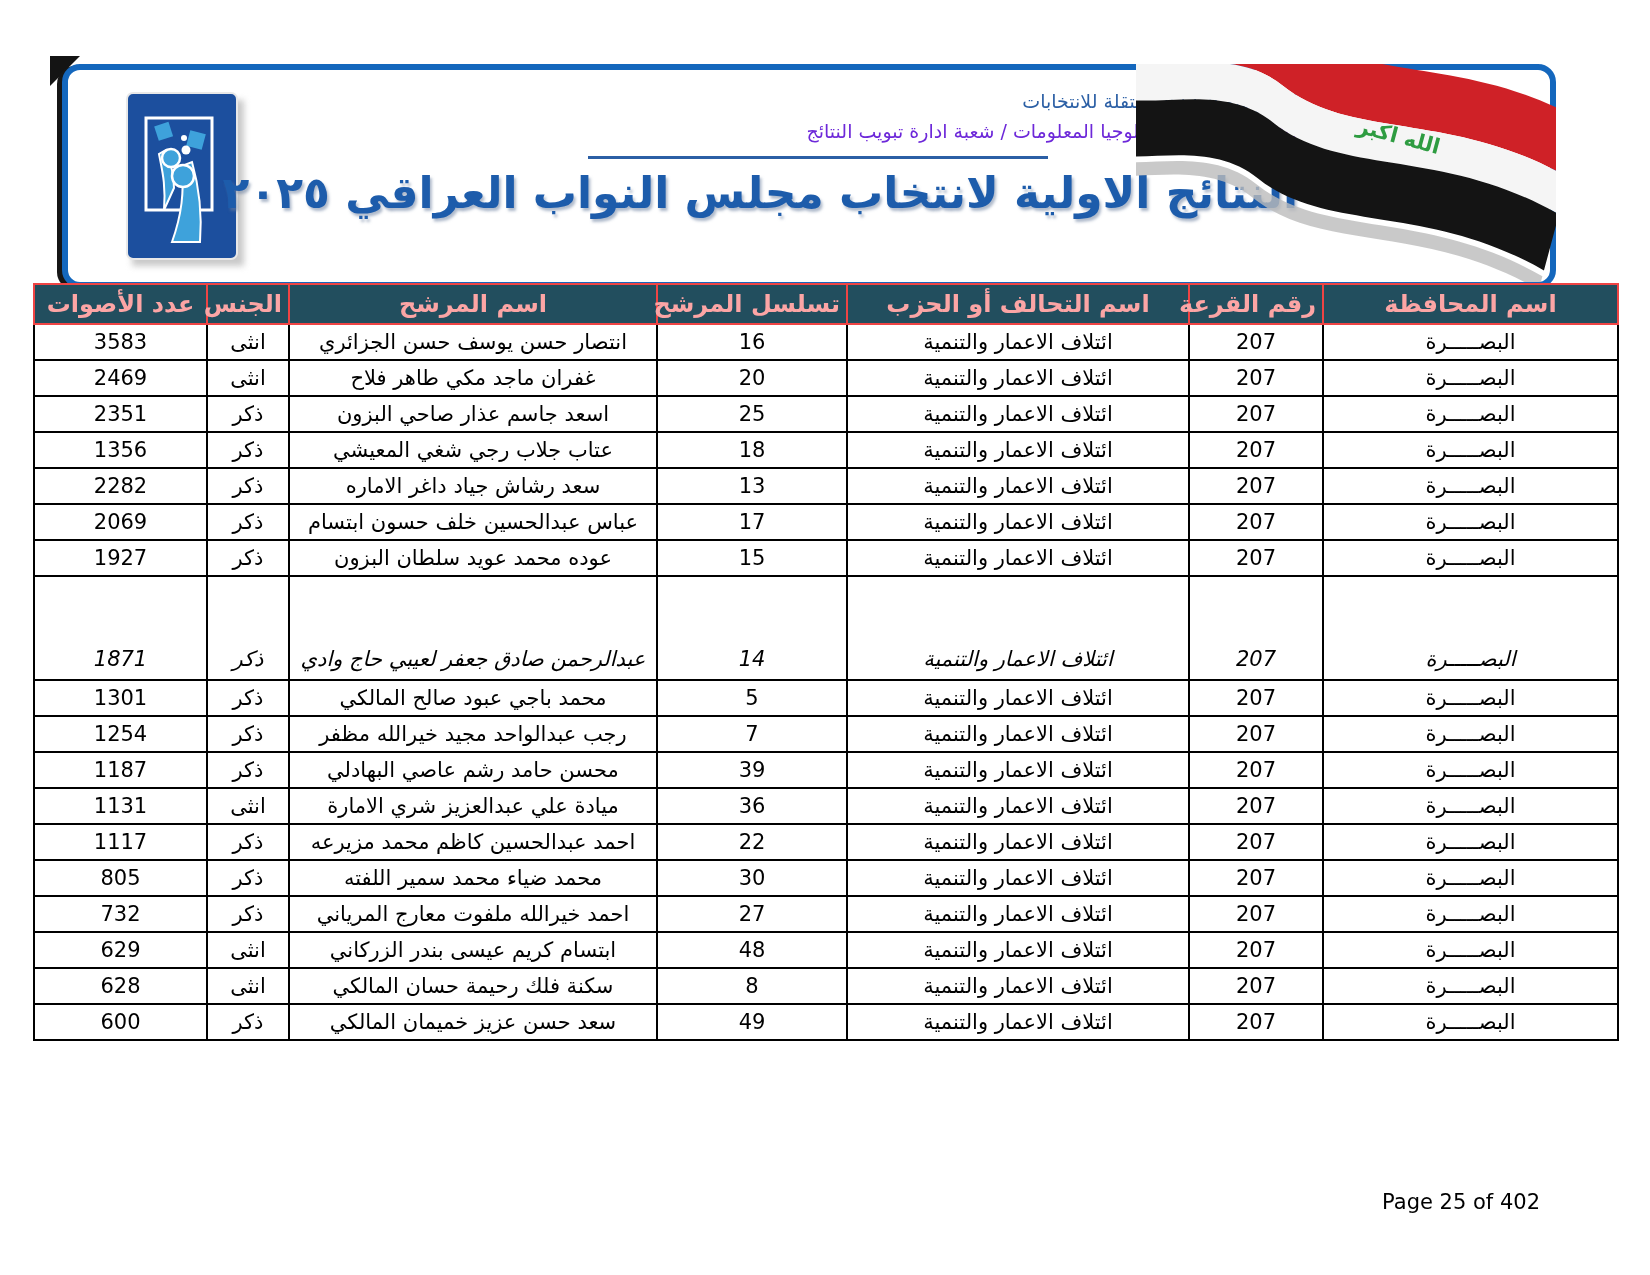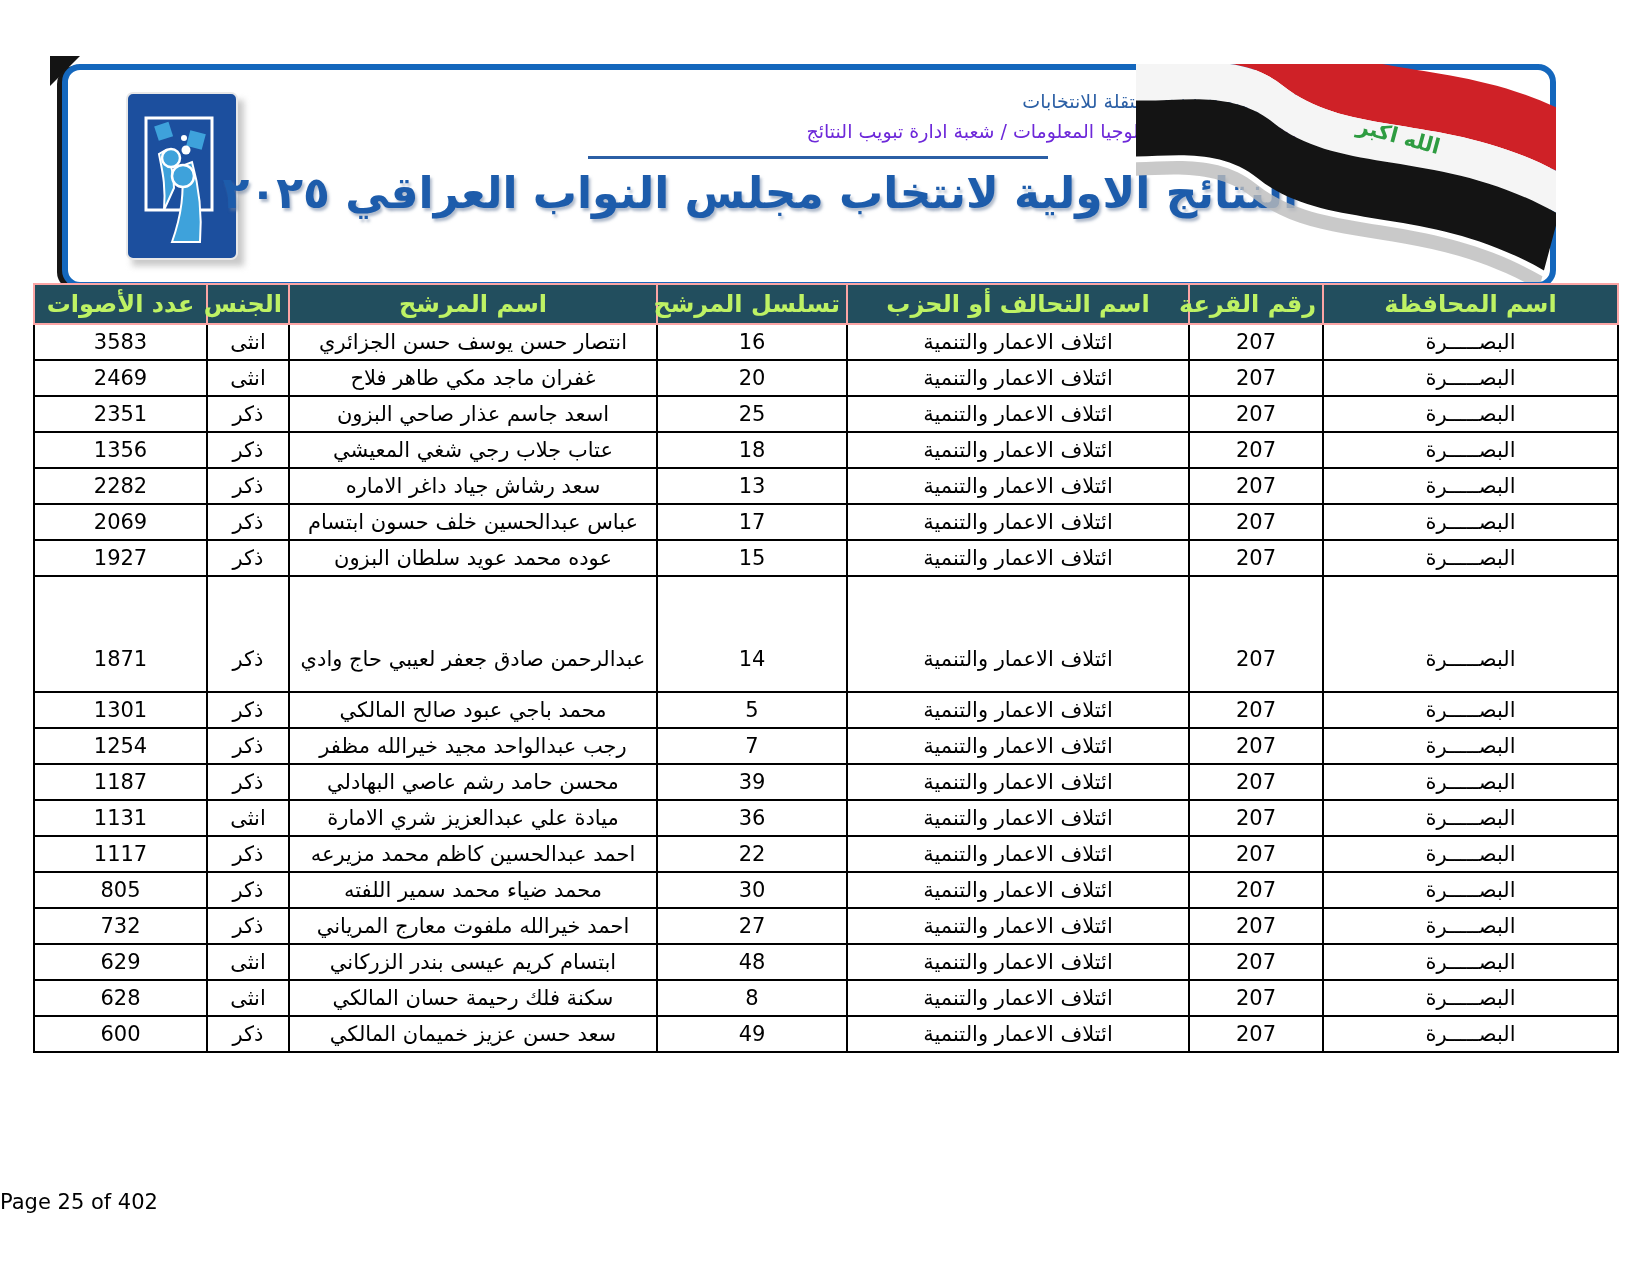--- a/index.html
+++ b/index.html
@@ -33,31 +33,31 @@
   .flag-clip{
     position:absolute;right:-6px;top:-6px;width:420px;height:218px;
     overflow:hidden;border-top-right-radius:16px;border-bottom-right-radius:10px;
   }
   
   .results-table{
     position:absolute;left:33px;top:283px;width:1584px;
     border-collapse:collapse;direction:rtl;table-layout:fixed;
   }
   .results-table th{
-    background:#224e5e;color:#bef264;font-weight:bold;font-size:24px;
-    border:2px solid #fca5a5;height:38px;padding:0 6px;white-space:nowrap;
+    background:#224e5e;color:#fca5a5;font-weight:bold;font-size:24px;
+    border:2px solid #ef4444;height:38px;padding:0 6px;white-space:nowrap;
   }
   .results-table td{
     border:2px solid #000;font-size:21px;color:#000;text-align:center;
     height:34px;padding:0 6px;white-space:nowrap;overflow:hidden;
   }
-  .results-table tr.tall td{height:94px;vertical-align:bottom;padding-bottom:20px;}
+  .results-table tr.tall td{height:94px;vertical-align:bottom;padding-bottom:8px;font-style:italic;}
   
   .footer{
-    position:absolute;left:0;top:1190px;width:1540px;text-align:left;
+    position:absolute;left:0;top:1190px;width:1540px;text-align:right;
     font-size:21px;color:#000;font-family:"DejaVu Sans",sans-serif;direction:ltr;
   }
 </style>
 </head>
 <body>
 
 <div class="corner-fold"></div>
 
 <div class="banner">
 

